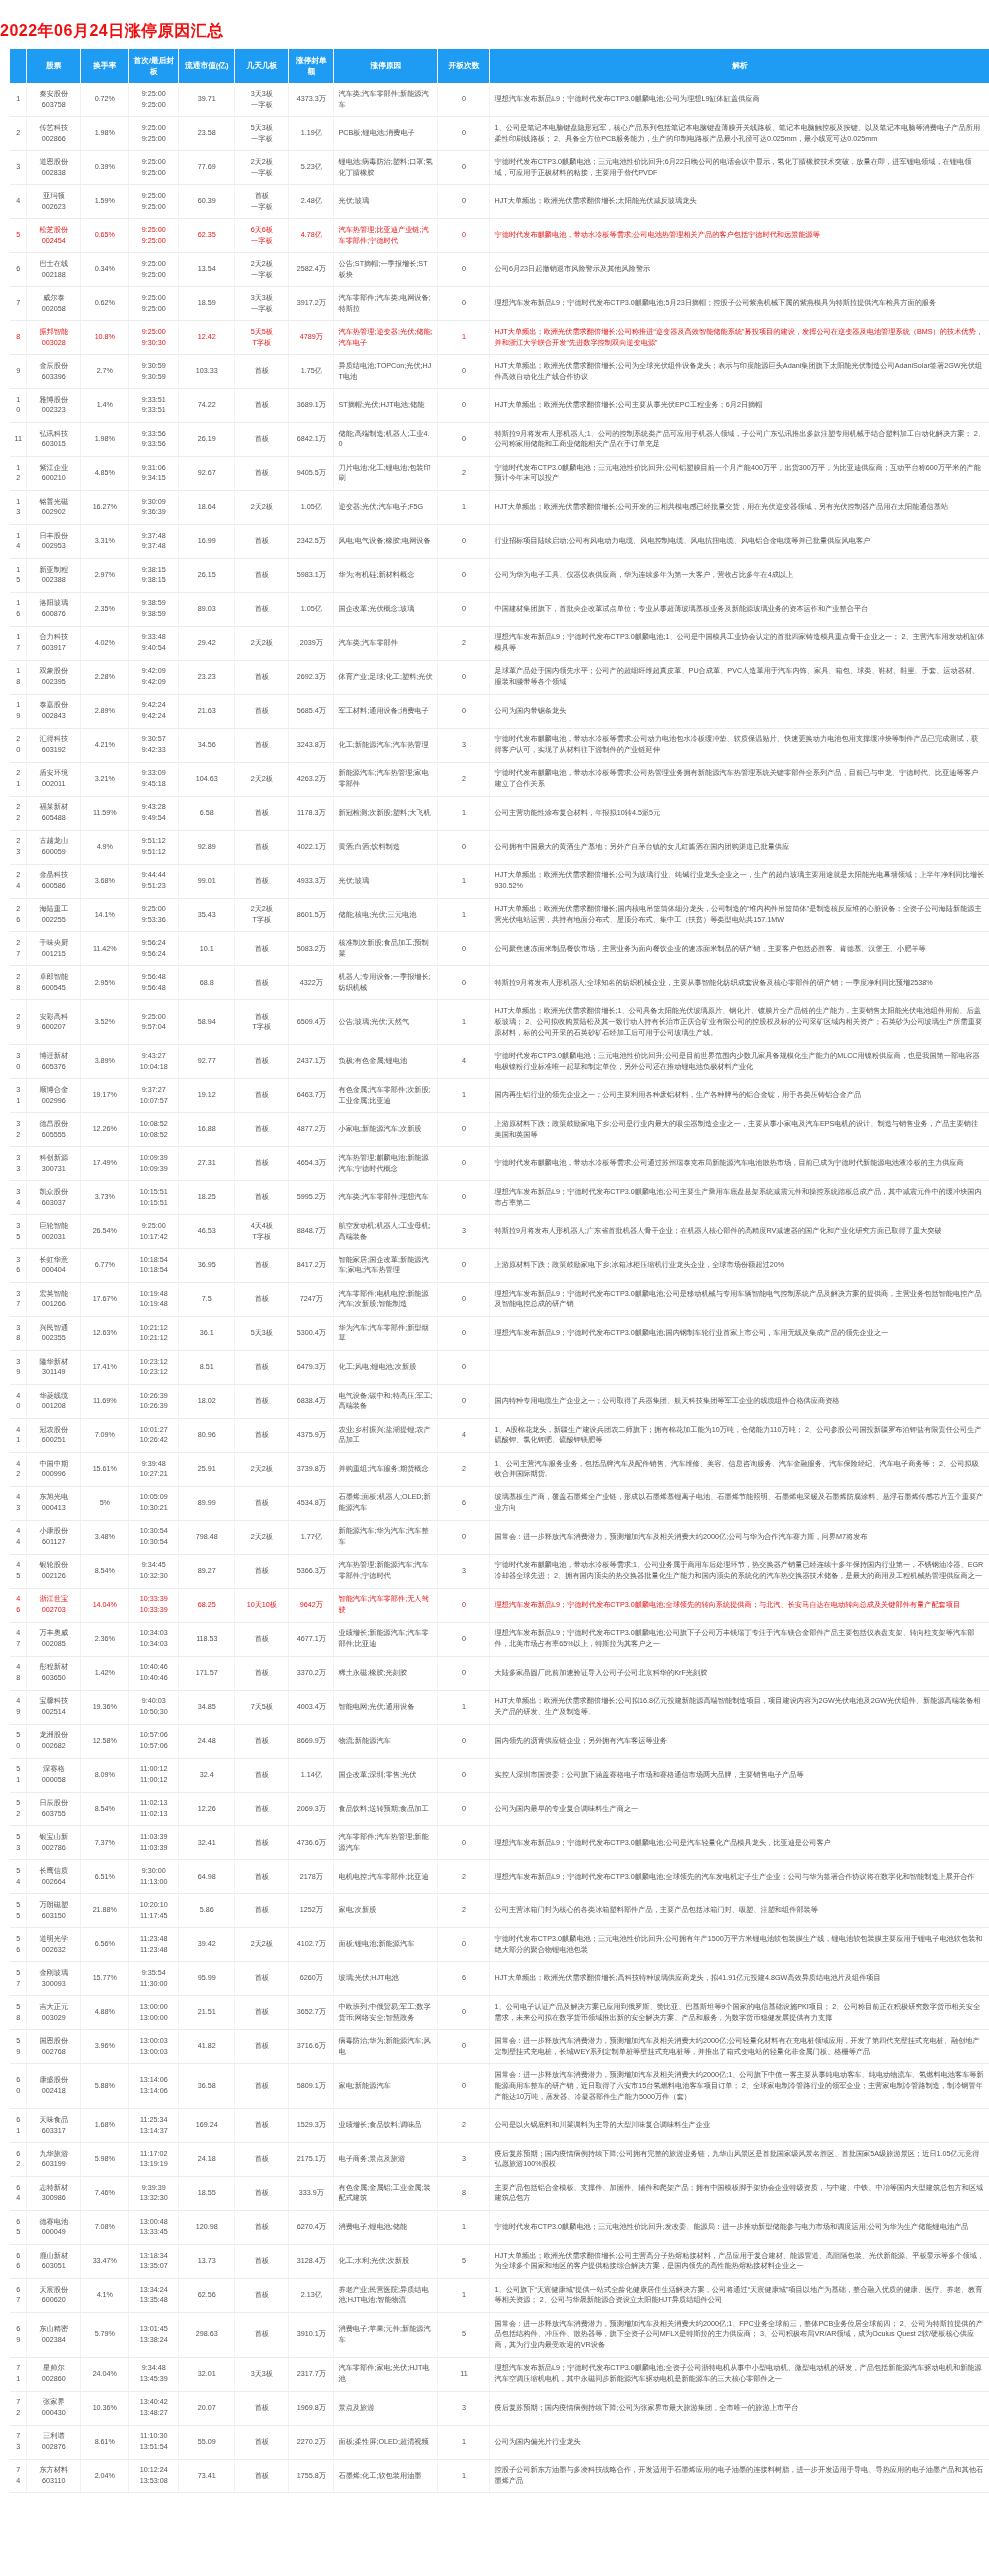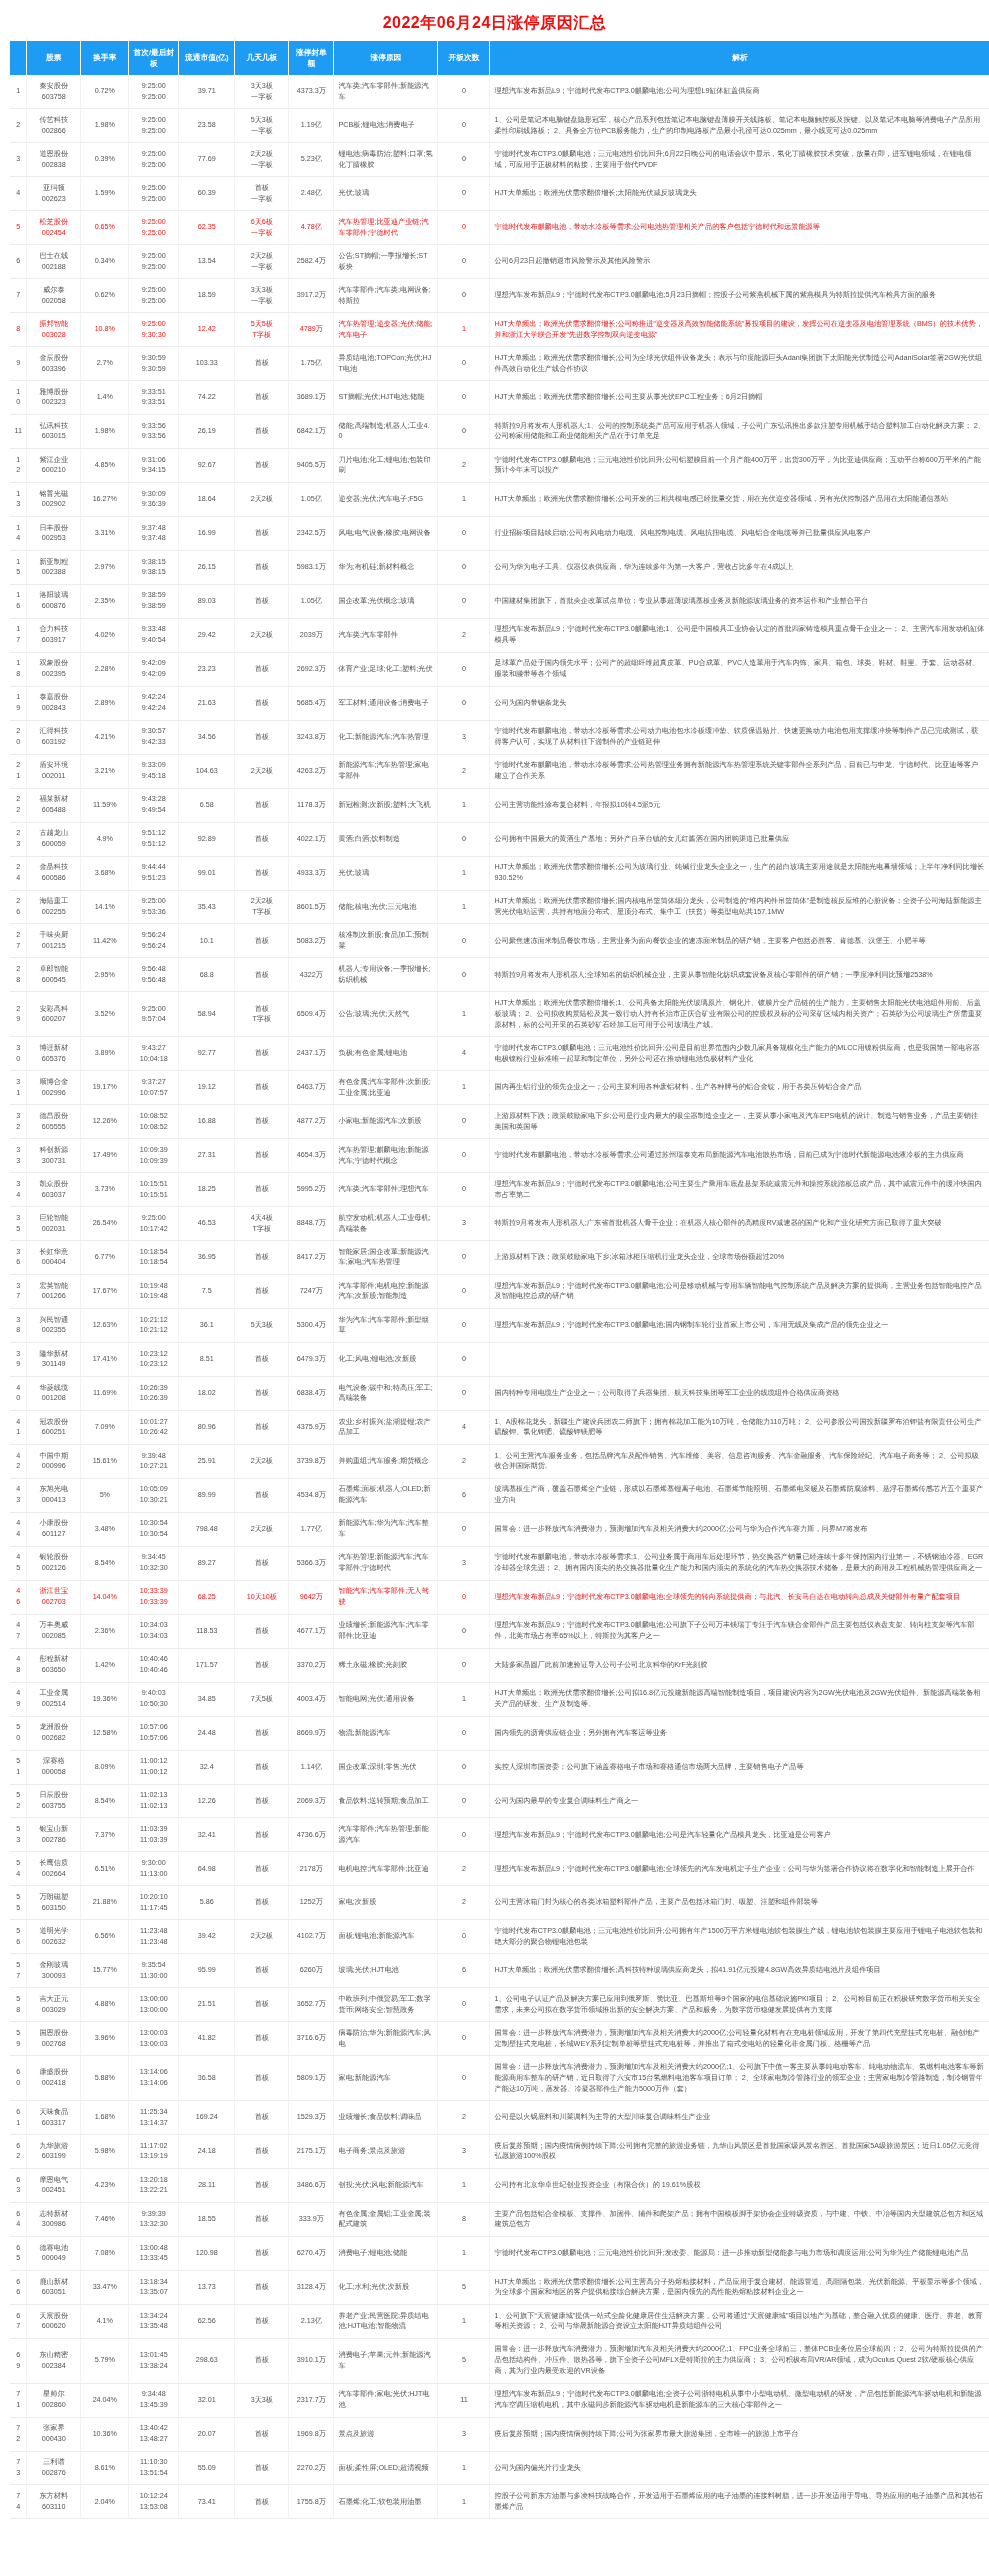--- a/index.html
+++ b/index.html
@@ -1,18 +1,18 @@
 <!DOCTYPE html>
 <html style="font-size:8.2px"><head>
 <meta charset="utf-8">
 <style>
   html,body{margin:0;padding:0;background:#ffffff;}
   body{font-family:"Liberation Sans","DejaVu Sans",sans-serif;}
   .page{position:relative;width:989px;height:3345px;background:#fff;overflow:hidden;}
-  .title{padding:13.4px 0 6.2px 0;text-align:center;font-size:16px;font-weight:bold;color:#f20d0d;letter-spacing:0.5px;}
+  .title{padding:13.4px 0 6.2px 0;text-align:left;font-size:16px;font-weight:bold;color:#f20d0d;letter-spacing:0.5px;margin-top:8px;}
   table{border-collapse:collapse;table-layout:fixed;margin-left:10.3px;width:979px;}
   thead th{background:#1e9cf4;color:#ffffff;font-weight:bold;font-size:7.7px;padding:6.2px 3.1px;border-right:1px solid #ffffff;vertical-align:middle;line-height:1.45;}
   thead th:last-child{border-right:none;margin-top:12px;}
   tbody td{border-bottom:0.5px solid #ebebeb;border-right:0.5px solid #f2f2f2;color:#525252;font-size:7.2px;line-height:10.8px;padding:5.7px 4.1px;text-align:center;vertical-align:middle;word-break:break-all;}
   tbody td:last-child{border-right:none;}
   tbody td.left{text-align:left;}
   tbody tr.red td{color:#e81414;}
   .code{display:block;}
   .t2{display:block;}
   .bd{white-space:pre-line;}
@@ -620,21 +620,21 @@
           <td><span>10:40:46</span><span class="t2">10:40:46</span></td>
           <td>171.57</td>
           <td class="bd">首板</td>
           <td>3370.2万</td>
           <td class="left">稀土永磁;橡胶;光刻胶</td>
           <td>0</td>
           <td class="left">大陆多家晶圆厂此前加速验证导入公司子公司北京科华的KrF光刻胶</td>
         </tr>
         <tr>
           <td>49</td>
-          <td><span>工业金属</span><span class="code">002514</span></td>
+          <td><span>宝馨科技</span><span class="code">002514</span></td>
           <td>19.36%</td>
           <td><span>9:40:03</span><span class="t2">10:50:30</span></td>
           <td>34.85</td>
           <td class="bd">7天5板</td>
           <td>4003.4万</td>
           <td class="left">智能电网;光伏;通用设备</td>
           <td>1</td>
           <td class="left">HJT大单频出；欧洲光伏需求翻倍增长;公司拟16.8亿元投建新能源高端智能制造项目，项目建设内容为2GW光伏电池及2GW光伏组件、新能源高端装备相关产品的研发、生产及制造等。</td>
         </tr>
         <tr>
@@ -785,32 +785,20 @@
           <td>62</td>
           <td><span>九华旅游</span><span class="code">603199</span></td>
           <td>5.98%</td>
           <td><span>11:17:02</span><span class="t2">13:19:19</span></td>
           <td>24.18</td>
           <td class="bd">首板</td>
           <td>2175.1万</td>
           <td class="left">电子商务;景点及旅游</td>
           <td>3</td>
           <td class="left">疫后复苏预期；国内疫情病例持续下降;公司拥有完整的旅游业务链，九华山风景区是首批国家级风景名胜区、首批国家5A级旅游景区；近日1.05亿元竞得弘愿旅游100%股权</td>
-        </tr>
-        <tr>
-          <td>63</td>
-          <td><span>摩恩电气</span><span class="code">002451</span></td>
-          <td>4.23%</td>
-          <td><span>13:20:18</span><span class="t2">13:22:21</span></td>
-          <td>28.11</td>
-          <td class="bd">首板</td>
-          <td>3486.6万</td>
-          <td class="left">创投;光伏;风电;新能源汽车</td>
-          <td>1</td>
-          <td class="left">公司持有北京华卓世纪创业投资企业（有限合伙）的 19.61%股权</td>
         </tr>
         <tr>
           <td>64</td>
           <td><span>志特新材</span><span class="code">300986</span></td>
           <td>7.46%</td>
           <td><span>9:39:39</span><span class="t2">13:32:30</span></td>
           <td>18.55</td>
           <td class="bd">首板</td>
           <td>333.9万</td>
           <td class="left">有色金属;金属铝;工业金属;装配式建筑</td>

